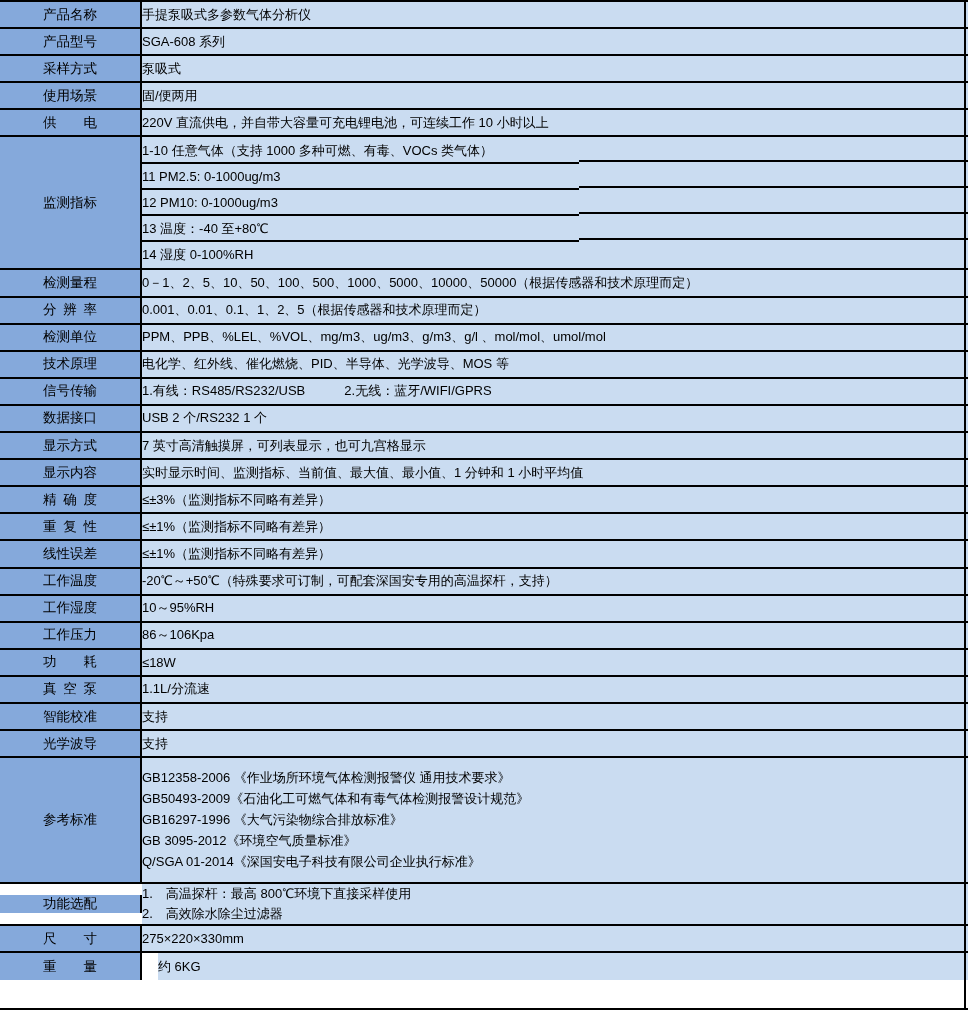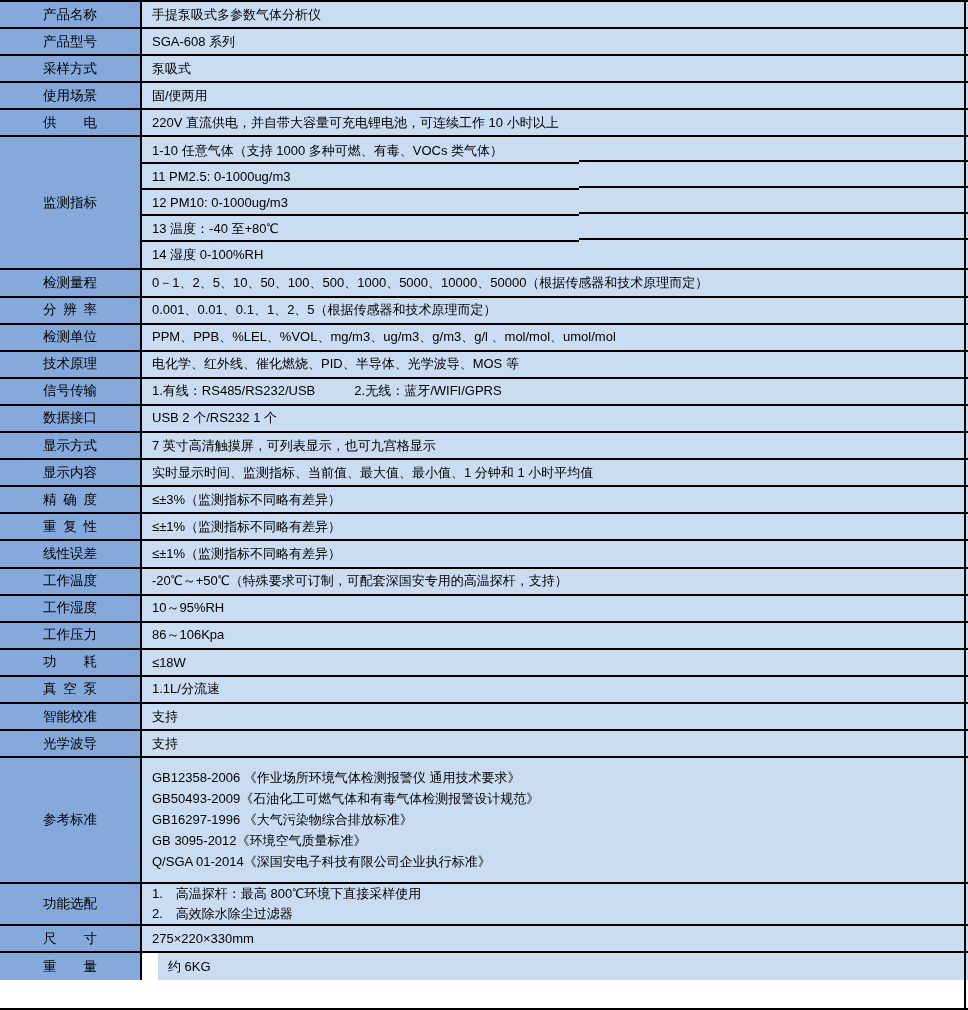--- a/index.html
+++ b/index.html
@@ -16,39 +16,39 @@
   
   #spec-table::after{
     content:"";position:absolute;top:0;bottom:0;right:2px;width:2px;
     background:var(--border,#000);z-index:4;pointer-events:none;
   }
   .row{display:flex;flex:0 0 auto;box-sizing:border-box;border-bottom:2px solid var(--border,#000);}
   .row:last-child{border-bottom:none;gap:16px;}
   .row.single{height:27.1px;}
   .row.monitor{height:133px;}
   .row.standards{height:126px;}
-  .row.options{height:42px;}
+  .row.options{height:42px;align-items:center;}
   .label-cell{
     flex:0 0 142px;box-sizing:border-box;
     background:var(--label-bg,#85A9DB);
     border-right:2px solid var(--border,#000);
     display:flex;align-items:center;justify-content:center;
   }
   .label-text{
     display:inline-block;width:4em;
     font-weight:normal;font-size:13.5px;color:var(--text,#000);
     text-align:justify;text-align-last:justify;white-space:nowrap;
   }
   .value-cell{
     flex:1 1 auto;min-width:0;
     background:var(--value-bg,#CADCF1);
     display:flex;flex-direction:column;justify-content:center;
     font-size:13px;color:var(--text,#000);
   }
-  .line{white-space:pre-wrap;padding-left:10px;}
+  .line{white-space:pre-wrap;}
   
   .monitor .value-cell{justify-content:stretch;}
   .monitor .line{flex:1 1 0;display:flex;align-items:center;position:relative;}
   .monitor .line:not(:last-child)::after{
     content:"";position:absolute;left:0;bottom:0;width:437px;height:2px;
     background:var(--border,#000);
   }
   .monitor .line:not(:last-child)::before{
     content:"";position:absolute;left:437px;right:0;bottom:2px;height:2px;
     background:var(--border,#000);

